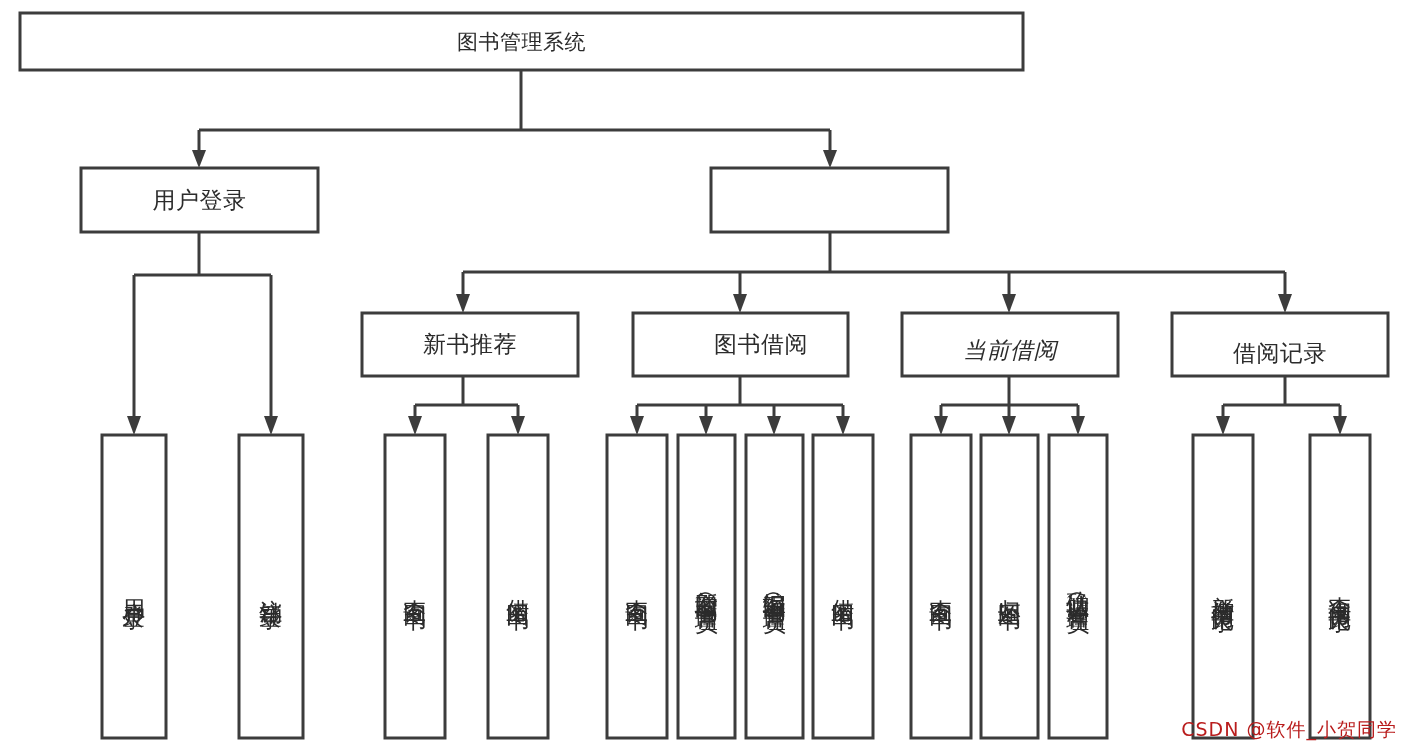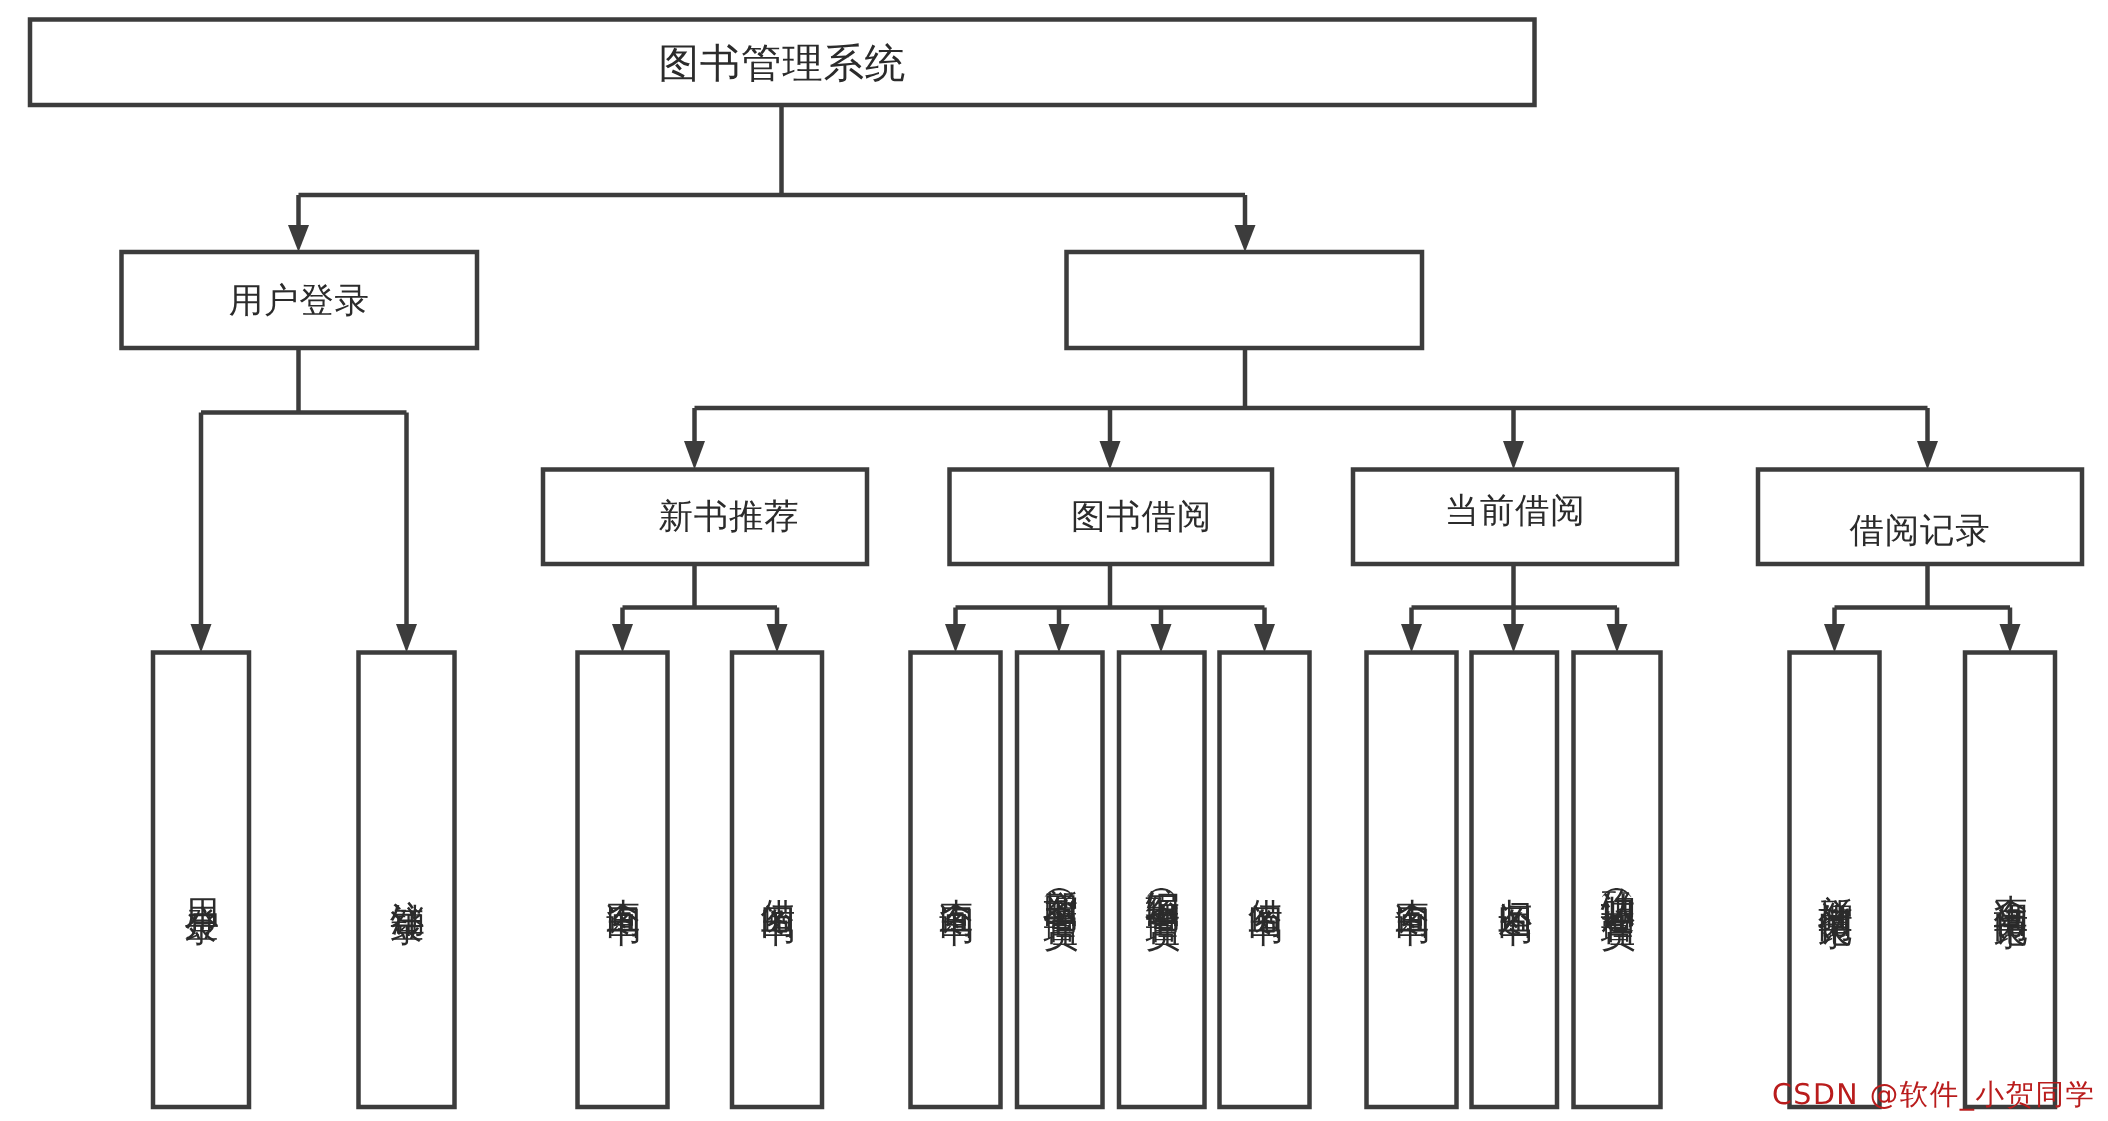--- a/index.html
+++ b/index.html
@@ -19,21 +19,21 @@
 
   
   .node-label{
     position:absolute;
     display:flex;align-items:center;justify-content:center;
     color:#2b2b2b;
     text-align:center;
     pointer-events:none;
     letter-spacing:0.5px;
   }
-  .lbl-title{font-size:27px;}
+  .lbl-title{font-size:21px;}
   .lbl-l2{font-size:23px;}
   .lbl-l3{font-size:23px;}
   .lbl-vert{
     font-size:23px;
     writing-mode:vertical-rl;
     text-orientation:upright;
     line-height:1.06;
     letter-spacing:3px;
     white-space:nowrap;
   }
@@ -149,23 +149,23 @@
 
       <rect class="node-box" x="1193" y="435" width="60" height="303"></rect>
       <rect class="node-box" x="1310" y="435" width="60" height="303"></rect>
     </g>
   </svg>
 
   <div class="node-label lbl-title" style="left:20px;top:13px;width:1003px;height:57px;">图书管理系统</div>
 
   <div class="node-label lbl-l2" style="left:81px;top:168px;width:237px;height:64px;">用户登录</div>
 
-  <div class="node-label lbl-l3" style="left:378px;top:313px;width:216px;height:63px;">新书推荐</div>
+  <div class="node-label lbl-l3" style="left:362px;top:313px;width:216px;height:63px;">新书推荐</div>
   <div class="node-label lbl-l3" style="left:633px;top:313px;width:256px;height:63px;">图书借阅</div>
-  <div class="node-label lbl-l3" style="left:902px;top:303px;width:216px;height:75px;">当前借阅</div>
+  <div class="node-label lbl-l3" style="left:902px;top:313px;width:216px;height:75px;font-style:italic;">当前借阅</div>
   <div class="node-label lbl-l3" style="left:1172px;top:313px;width:216px;height:80px;">借阅记录</div>
 
   <div class="node-label lbl-vert" style="left:102px;top:435px;width:64px;height:303px;">用户登录</div>
   <div class="node-label lbl-vert" style="left:239px;top:435px;width:64px;height:303px;">注销登录</div>
 
   <div class="node-label lbl-vert" style="left:385px;top:435px;width:60px;height:303px;">查询图书</div>
   <div class="node-label lbl-vert" style="left:488px;top:435px;width:60px;height:303px;">借阅图书</div>
 
   <div class="node-label lbl-vert" style="left:607px;top:435px;width:60px;height:303px;">查询图书</div>
   <div class="node-label lbl-vert" style="left:678px;top:435px;width:57px;height:303px;">新增图书（管理员）</div>

